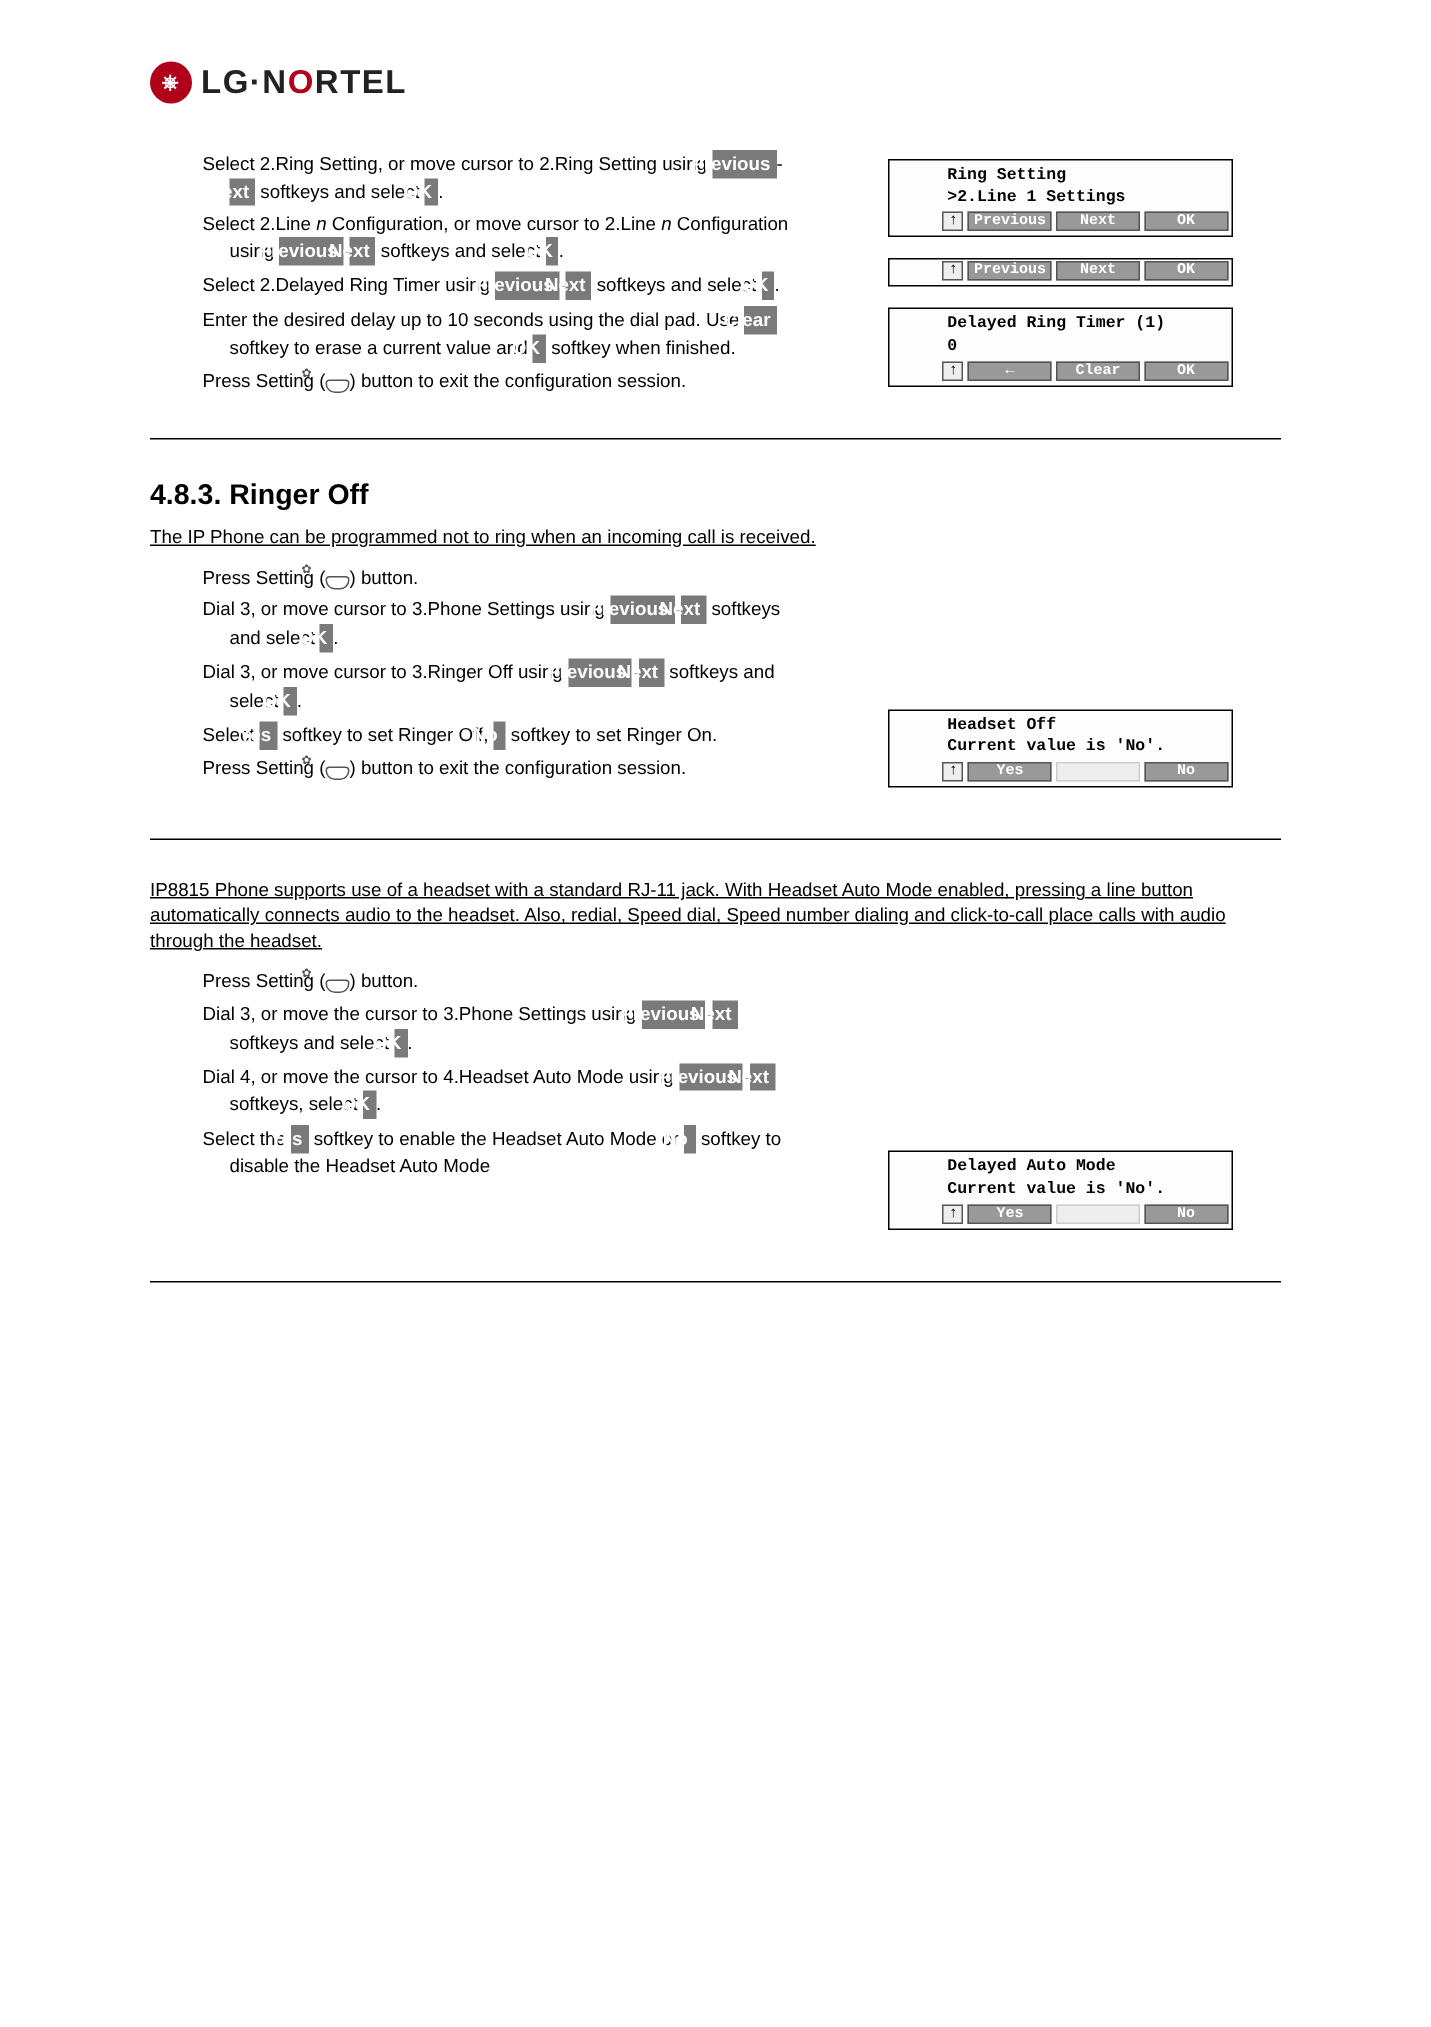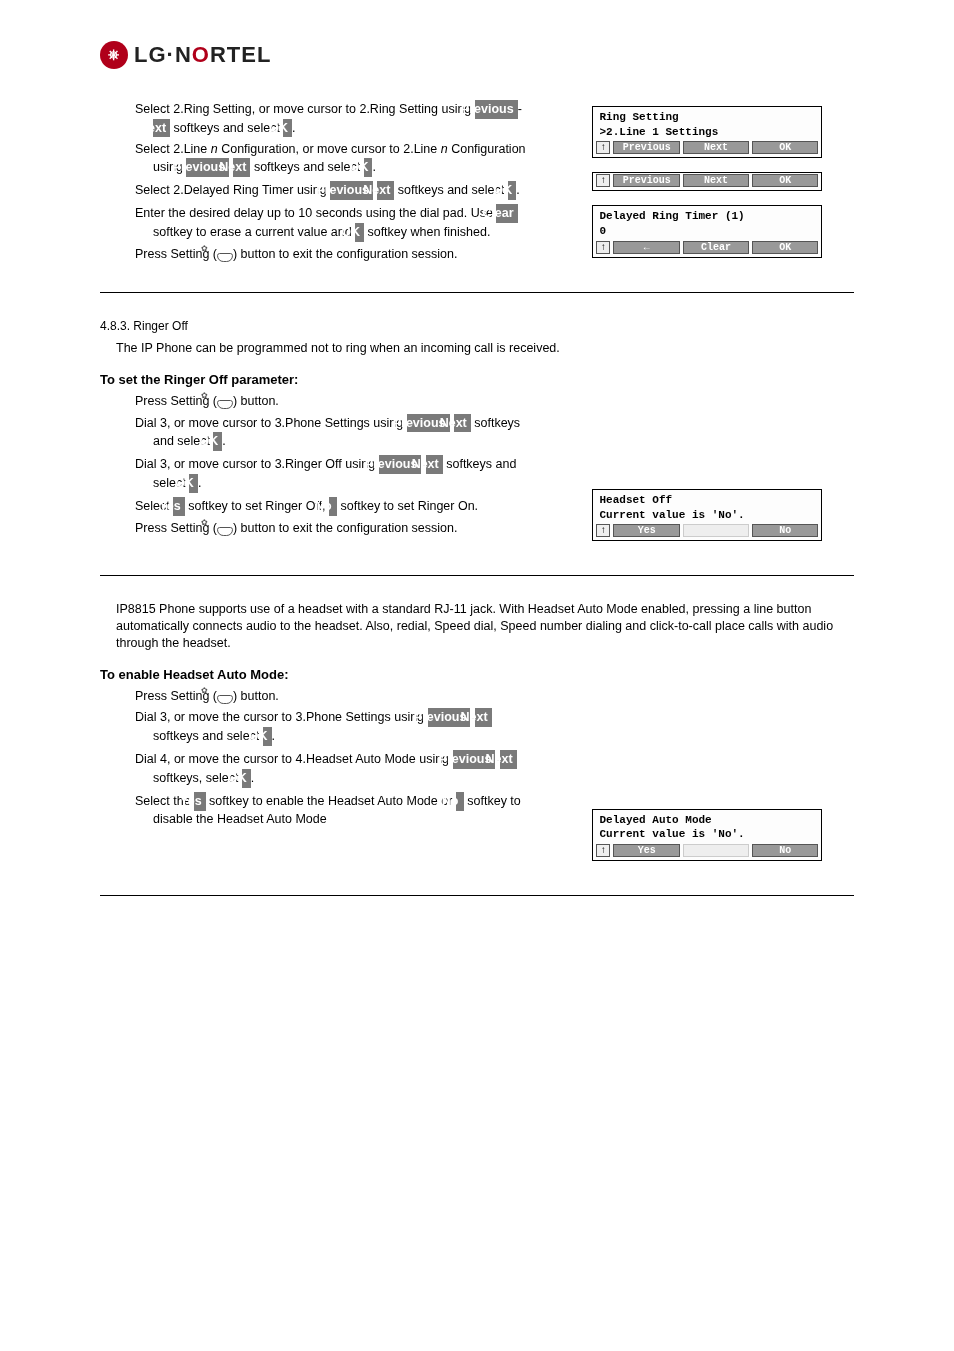--- a/index.html
+++ b/index.html
@@ -30,23 +30,23 @@
     align-items: center; justify-content: center;
     font-size: 14px;
     margin-right: 6px;
     font-weight: bold;
   }
   .logo .sl { color: #b0001a; }
   .row { display: flex; align-items: flex-start; }
   .left-col { width: 450px; padding-right: 12px; }
   .right-col { width: 310px; }
   .section { border-bottom: 1px solid #000; padding-bottom: 20px; margin-bottom: 25px; }
-  h2 { font-size: 12px; font-weight: normal; margin: 20px 0 6px 0; }
+  h2 { font-size: 19px; font-weight: bold; margin: 20px 0 6px 0; }
   h3 { font-size: 13px; font-weight: bold; margin: 14px 0 4px 0; }
-  p { margin: 4px 0 10px 16px; }
+  p { margin: 4px 0 10px 0; text-decoration: underline; }
   .steps { padding-left: 35px; }
   .step { margin-bottom: 4px; text-indent: -18px; padding-left: 18px; }
   .bold { font-weight: normal; }
   .ital { font-style: italic; }
   .key {
     background: #7a7a7a;
     color: #fff;
     padding: 1px 4px;
     font-weight: bold;
     display: inline-block;
@@ -73,20 +73,21 @@
     border-radius: 3px 3px 7px 7px;
   }
   .lcd {
     border: 1.5px solid #000;
     width: 230px;
     margin: 6px 0 14px 46px;
     font-family: "Courier New", monospace;
     font-size: 11px;
     font-weight: bold;
     background: #fdfdfd;
+    padding-left: 32px;
   }
   .lcd-text { padding: 3px 6px 1px 6px; min-height: 26px; }
   .lcd-keys {
     display: flex;
     padding: 1px 3px 3px 3px;
     gap: 3px;
     align-items: center;
   }
   .up-key {
     width: 14px; height: 13px;
@@ -174,21 +175,20 @@
           <div class="soft-key">OK</div>
         </div>
       </div>
     </div>
   </div>
 </div>
 
 <div class="section">
   <h2>4.8.3. Ringer Off</h2>
   <p>The IP Phone can be programmed not to ring when an incoming call is received.</p>
-  <h3>To set the Ringer Off parameter:</h3>
   <div class="row">
     <div class="left-col">
       <div class="steps">
         <div class="step">
           <span>Press Setting (</span><span class="settings-ico"></span><span>) button.</span>
         </div>
         <div class="step">
           <span>Dial 3, or move cursor to </span><span class="bold">3.Phone Settings</span><span> using </span><span class="key">Previous</span>-<span class="key">Next</span><span> softkeys and select </span><span class="key">OK</span>.
         </div>
         <div class="step">
@@ -215,21 +215,20 @@
           <div class="soft-key" style="background:#eee;border-color:#ccc"></div>
           <div class="soft-key">No</div>
         </div>
       </div>
     </div>
   </div>
 </div>
 
 <div class="section">
   <p>IP8815 Phone supports use of a headset with a standard RJ-11 jack. With Headset Auto Mode enabled, pressing a line button automatically connects audio to the headset. Also, redial, Speed dial, Speed number dialing and click-to-call place calls with audio through the headset.</p>
-  <h3>To enable Headset Auto Mode:</h3>
   <div class="row">
     <div class="left-col">
       <div class="steps">
         <div class="step">
           <span>Press Setting (</span><span class="settings-ico"></span><span>) button.</span>
         </div>
         <div class="step">
           <span>Dial 3, or move the cursor to </span><span class="bold">3.Phone Settings</span><span> using </span><span class="key">Previous</span>-<span class="key">Next</span><span> softkeys and select </span><span class="key">OK</span>.
         </div>
         <div class="step">

